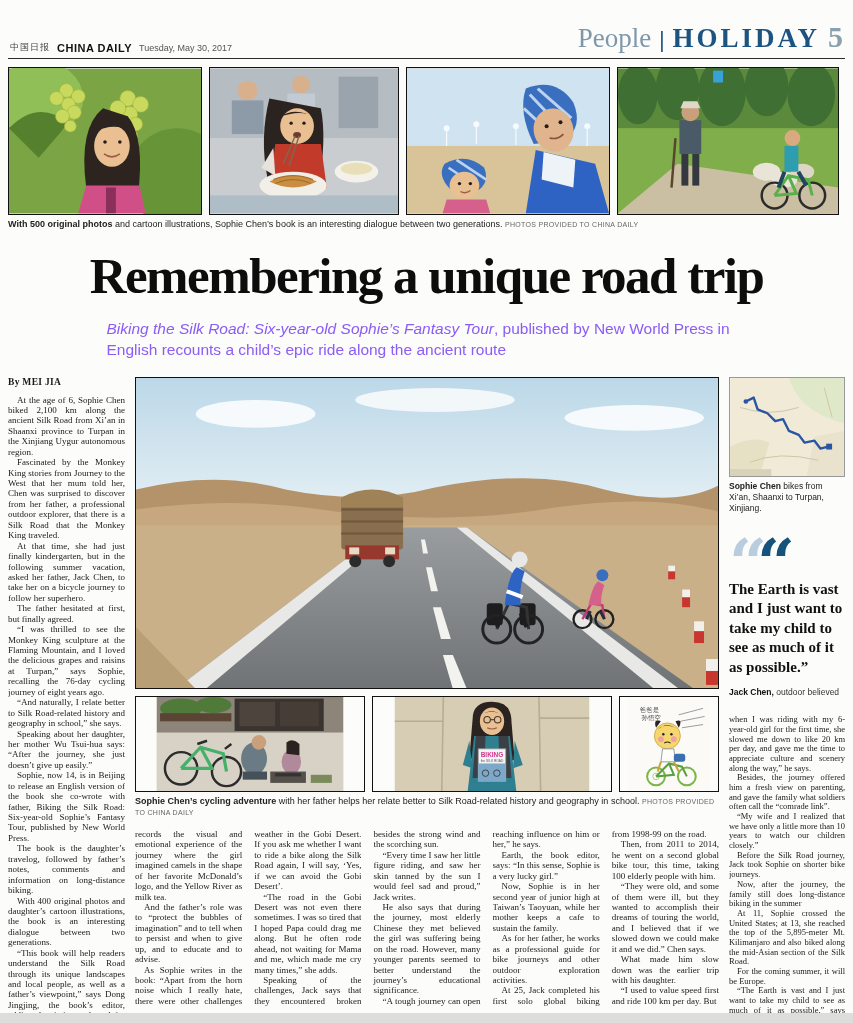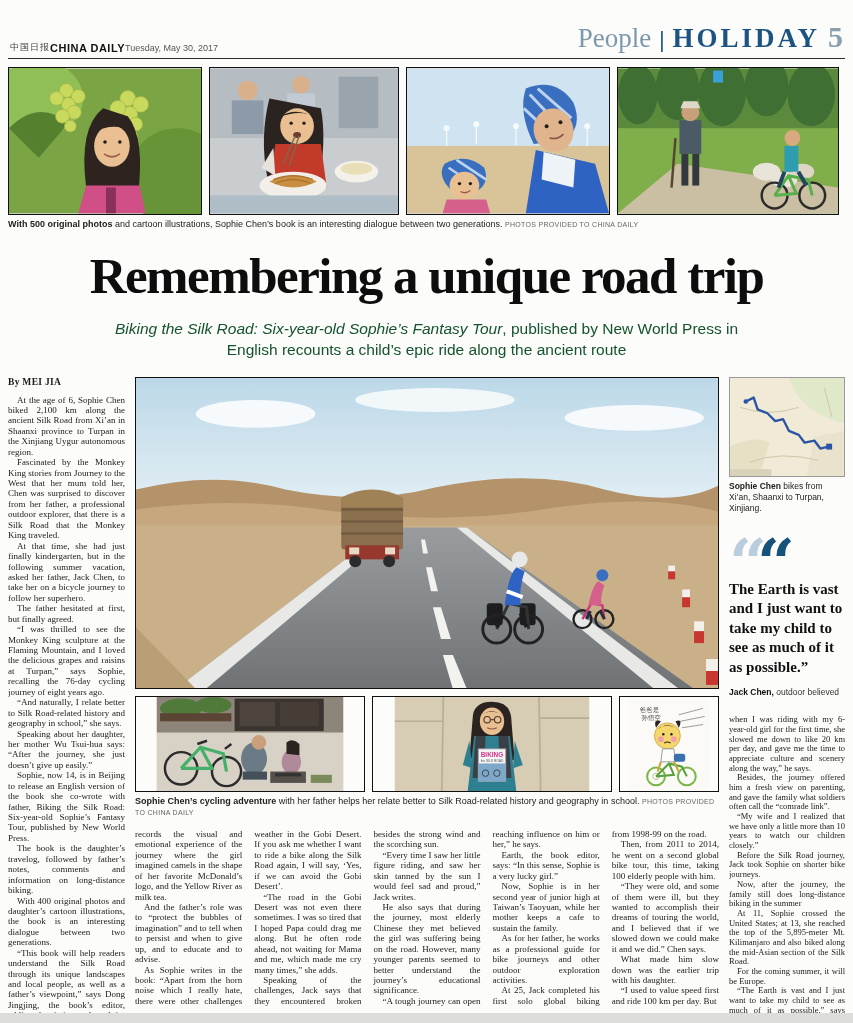--- a/index.html
+++ b/index.html
@@ -6,41 +6,41 @@
   html,body { width: 853px; }
   body {
     height: 1023px; overflow: hidden; position: relative;
     background: #fcfcfa; color: #1a1a1a;
     font-family: "Liberation Serif", serif;
   }
   .page { padding: 6px 8px 0 8px; }
 
   
   .header { display:flex; align-items:flex-end; justify-content:space-between; padding: 14px 2px 4px 2px; border-bottom: 1.5px solid #2b2b2b; }
-  .masthead { display:flex; align-items:center; font-family:"Liberation Sans",sans-serif; }
+  .masthead { display:flex; align-items:center; gap:7px; font-family:"Liberation Sans",sans-serif; }
   .logo-cn { font-size:9px; color:#444; letter-spacing:1px; }
   .brand { font-size:11px; font-weight:bold; letter-spacing:.5px; color:#111; }
   .date { font-size:9px; color:#555; }
   .section { display:flex; align-items:baseline; gap:8px; font-family:"Liberation Serif",serif; }
   .sec-people { font-size:27px; color:#7d97ab; }
   .sec-bar { color:#1c5380; font-size:24px; font-weight:bold; }
   .sec-holiday { font-size:27px; font-weight:bold; color:#1c5380; letter-spacing:3px; }
   .sec-page { font-size:30px; font-weight:bold; color:#8aa0ad; }
 
   
   .photo-row { display:flex; gap:7px; margin-top:8px; }
   .photo-row .ph { height:148px; border:1px solid #111; overflow:hidden; background:#ddd; }
   .ph svg { display:block; width:100%; height:100%; }
   .caption { font-family:"Liberation Sans",sans-serif; font-size:9px; color:#222; margin-top:4px; line-height:1.3; }
   .caption b { font-weight:bold; }
   .credit { font-size:7px; color:#666; letter-spacing:.3px; }
 
   
   .headline { text-align:center; font-size:51px; font-weight:bold; letter-spacing:-1.5px; margin-top:16px; color:#0d0d0d; font-family:"Liberation Serif",serif; }
-  .deck { width:640px; margin:14px auto 0 auto; text-align:center; font-family:"Liberation Sans",sans-serif; font-size:15.5px; line-height:1.35; color:#14532d; }
+  .deck { width:640px; margin:14px auto 0 auto; font-family:"Liberation Sans",sans-serif; font-size:15.5px; line-height:1.35; color:#8b5cf6; }
   .deck .t { font-style:italic; }
 
   
   .content { display:flex; gap:10px; margin-top:16px; }
   .col-left { width:119px; height:645px; overflow:hidden; }
   .center { width:586px; }
   .sidebar { width:118px; height:645px; overflow:hidden; }
 
   .byline { font-size:9.5px; font-weight:bold; letter-spacing:.3px; margin-bottom:8px; }
   .body-text p { font-size:9px; line-height:1.16; text-align:justify; }

